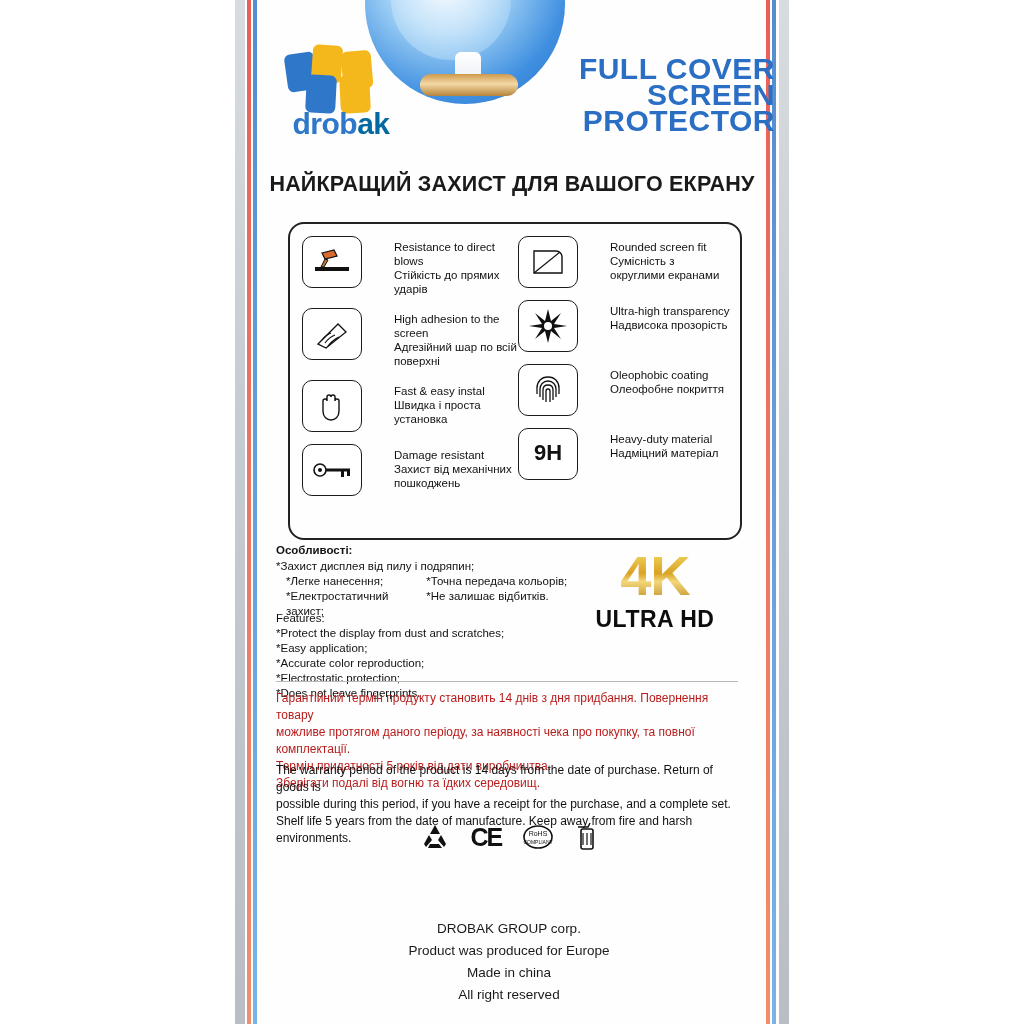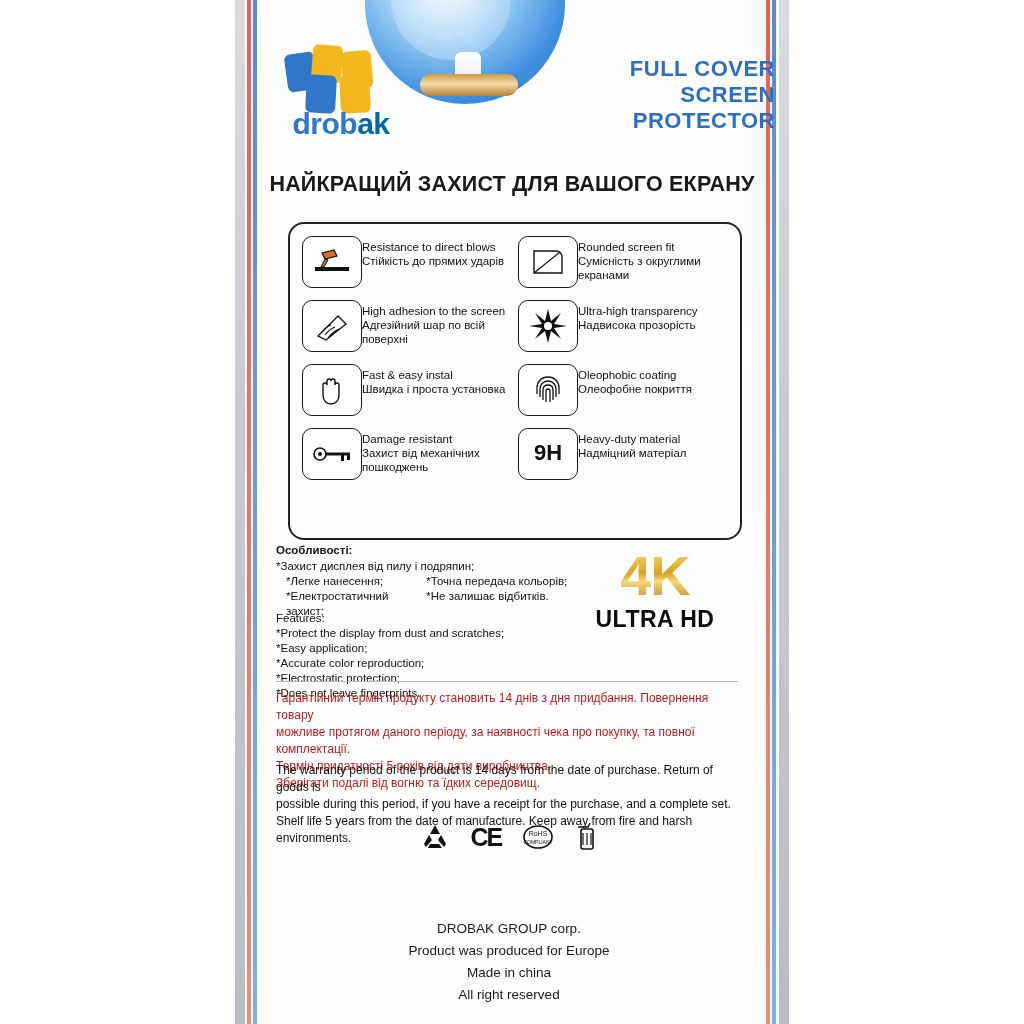--- a/index.html
+++ b/index.html
@@ -37,32 +37,32 @@
   .logo .s1{left:10px;top:8px;background:#2f77c9;transform:rotate(-8deg);}
   .logo .s2{left:36px;top:0px;background:#f5b81c;transform:rotate(4deg);}
   .logo .s3{left:66px;top:6px;background:#f5b81c;transform:rotate(-5deg);}
   .logo .s4{left:30px;top:30px;background:#2f77c9;transform:rotate(3deg);}
   .logo .s5{left:64px;top:30px;background:#f5b81c;transform:rotate(-3deg);}
   .logo-text{position:absolute;left:0;top:62px;width:130px;text-align:center;
         font-size:30px;font-weight:700;letter-spacing:-0.5px;color:#2f77c9;}
   .logo-text .y{color:#0369a1;}
 
   .headline-en{position:absolute;left:560px;top:56px;width:215px;text-align:right;
-        font-size:22px;line-height:26px;font-weight:700;color:#2b6fc4;letter-spacing:.5px;}
+        font-size:30px;line-height:26px;font-weight:700;color:#2b6fc4;letter-spacing:.5px;}
 
   .headline-ua{position:absolute;left:245px;top:172px;width:534px;text-align:center;
         font-size:21.5px;font-weight:700;color:#1a1a1a;letter-spacing:.2px;}
 
   
   .fbox{position:absolute;left:288px;top:222px;width:450px;height:314px;
         border:2px solid #222;border-radius:16px;}
   .fcol{position:absolute;top:236px;}
   .fcol.left{left:302px;width:218px;}
   .fcol.right{left:518px;width:214px;}
-  .frow{display:flex;align-items:flex-start;margin-bottom:12px;}
+  .frow{display:flex;align-items:flex-start;margin-bottom:12px;gap:32px;}
   .ficon{width:58px;height:50px;border:1.6px solid #1b1b1b;border-radius:10px;flex:0 0 58px;
          position:relative;margin-right:0;background:#fff;}
   .ftxt{font-size:11.5px;line-height:14px;color:#111;padding-top:4px;}
   .ftxt .en{display:block;}
   .ftxt .ua{display:block;}
   .nine{font-size:22px;font-weight:600;text-align:center;line-height:48px;color:#111;}
 
   
   .ficon svg{position:absolute;left:50%;top:50%;transform:translate(-50%,-50%);}
 

